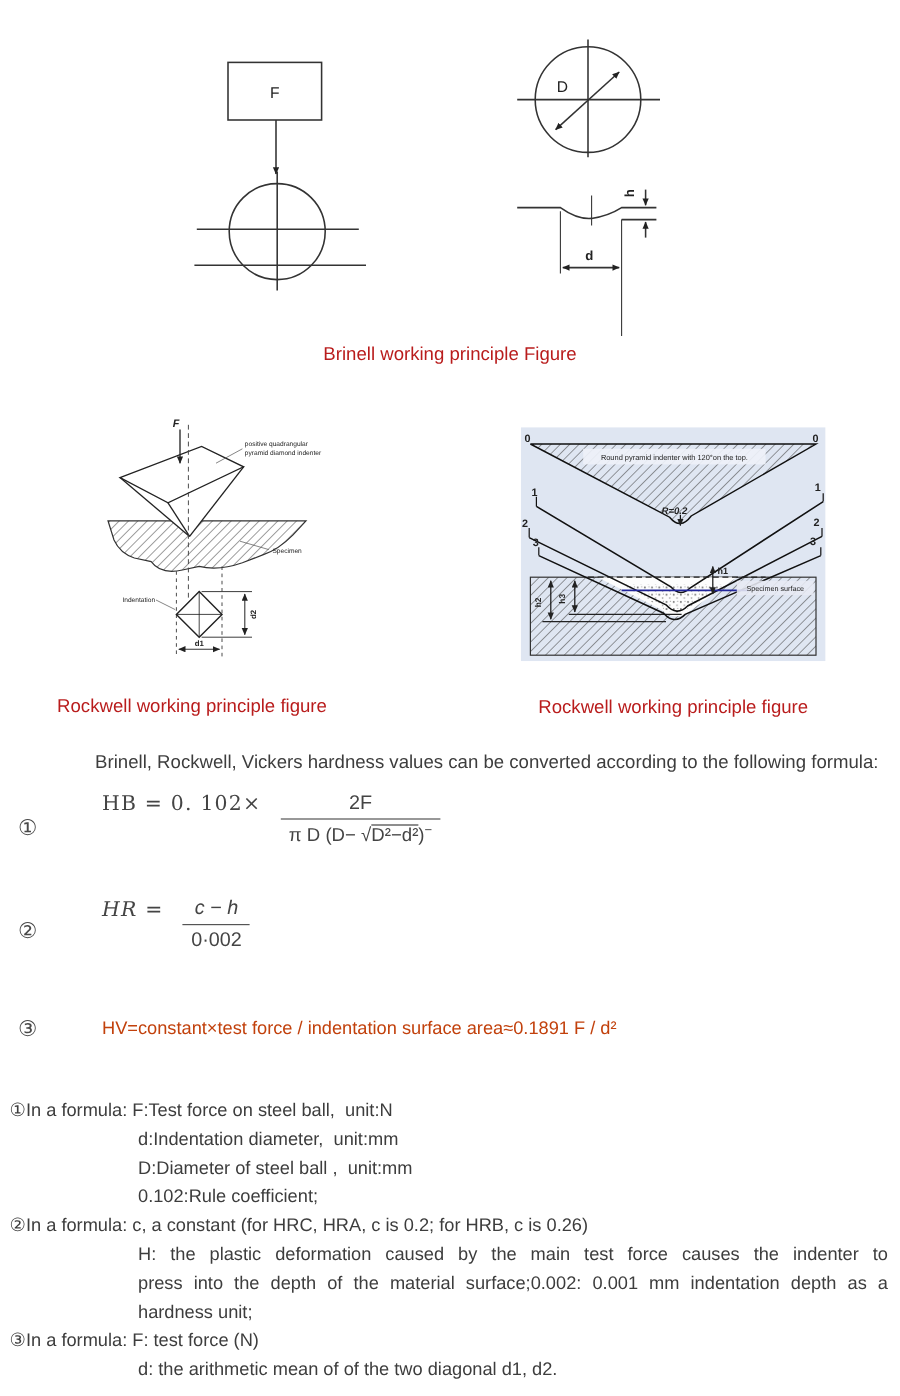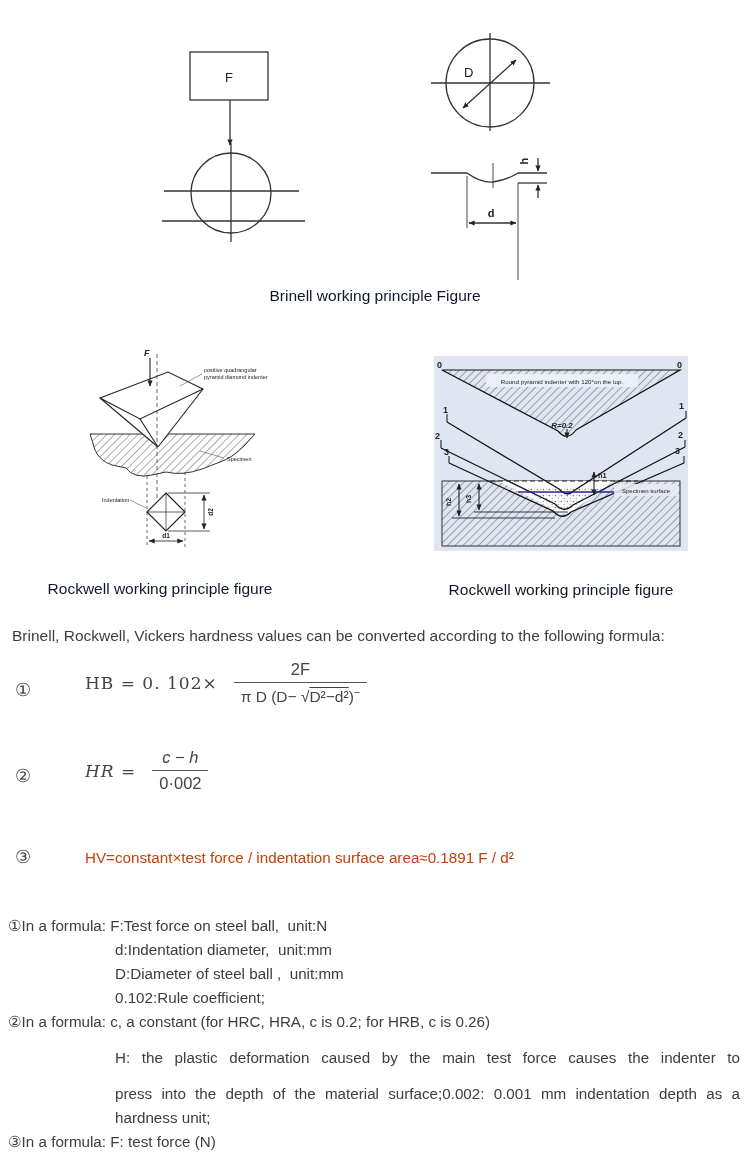--- a/index.html
+++ b/index.html
@@ -1,34 +1,34 @@
 <!DOCTYPE html>
 <html><head>
 <meta charset="utf-8">
 <style>
   html,body{margin:0;padding:0;background:#fff;}
   #page{position:relative;width:750px;height:1163px;background:#fff;overflow:hidden;
         font-family:"Liberation Sans",sans-serif;color:#3d3d3d;}
   .abs{position:absolute;}
-  .caption{font-size:15.5px;color:#0f172a;text-align:center;}
-  .intro{font-size:15.5px;color:#3d3d3d;}
+  .caption{font-size:15.5px;color:#b91c1c;text-align:center;}
+  .intro{font-size:15.5px;color:#3d3d3d;text-align:right;}
   .circnum{font-size:18px;color:#4a4a4a;}
-  .frow{display:flex;align-items:center;gap:16px;color:#444;}
+  .frow{display:flex;gap:16px;color:#444;}
   .flhs{font-family:"DejaVu Serif",serif;font-size:17px;letter-spacing:1px;}
   .ital{font-style:italic;}
   .frac{display:inline-block;text-align:center;font-family:Liberation Sans, sans-serif;}
   .frac .num{font-size:16.5px;padding:0 6px 3px 6px;}
   .frac .den{font-size:15.5px;border-top:1.6px solid #555;padding:3px 7px 0 7px;white-space:nowrap;}
   .ol{text-decoration:overline;}
   .rad{letter-spacing:0;}
   .f3text{font-size:15.2px;color:#c2410c;}
   .notes{font-size:15.2px;color:#3d3d3d;width:732px;}
   .note-line{height:24px;line-height:24px;white-space:pre-wrap;}
   .note-line.ind{padding-left:107px;}
-  .note-line.just{text-align:justify;text-align-last:justify;white-space:normal;margin-top:12px;}
+  .note-line.just{text-align:justify;text-align-last:justify;white-space:normal;}
   svg text{font-family:"Liberation Sans",sans-serif;fill:#222;}
   sup{font-size:70%;}
 </style>
 </head>
 <body>
 
 <svg width="0" height="0" style="position:absolute" aria-hidden="true">
   <defs>
     <pattern id="hatch" width="5.5" height="5.5" patternUnits="userSpaceOnUse" patternTransform="rotate(45)">
       <line x1="0" y1="0" x2="0" y2="5.5" stroke="#4a4a4a" stroke-width="0.9"></line>
@@ -193,15 +193,16 @@
   <div class="abs notes" style="left:8px;top:914px">
     <div class="note-line">①In a formula: F:Test force on steel ball,  unit:N</div>
     <div class="note-line ind">d:Indentation diameter,  unit:mm</div>
     <div class="note-line ind">D:Diameter of steel ball ,  unit:mm</div>
     <div class="note-line ind">0.102:Rule coefficient;</div>
     <div class="note-line">②In a formula: c, a constant (for HRC, HRA, c is 0.2; for HRB, c is 0.26)</div>
     <div class="note-line ind just">H: the plastic deformation caused by the main test force causes the indenter to</div>
     <div class="note-line ind just">press into the depth of the material surface;0.002: 0.001 mm indentation depth as a</div>
     <div class="note-line ind">hardness unit;</div>
     <div class="note-line">③In a formula: F: test force (N)</div>
+    <div class="note-line ind">d: the arithmetic mean of of the two diagonal d1, d2.</div>
   </div>
 
 </div>
 
 </body></html>

